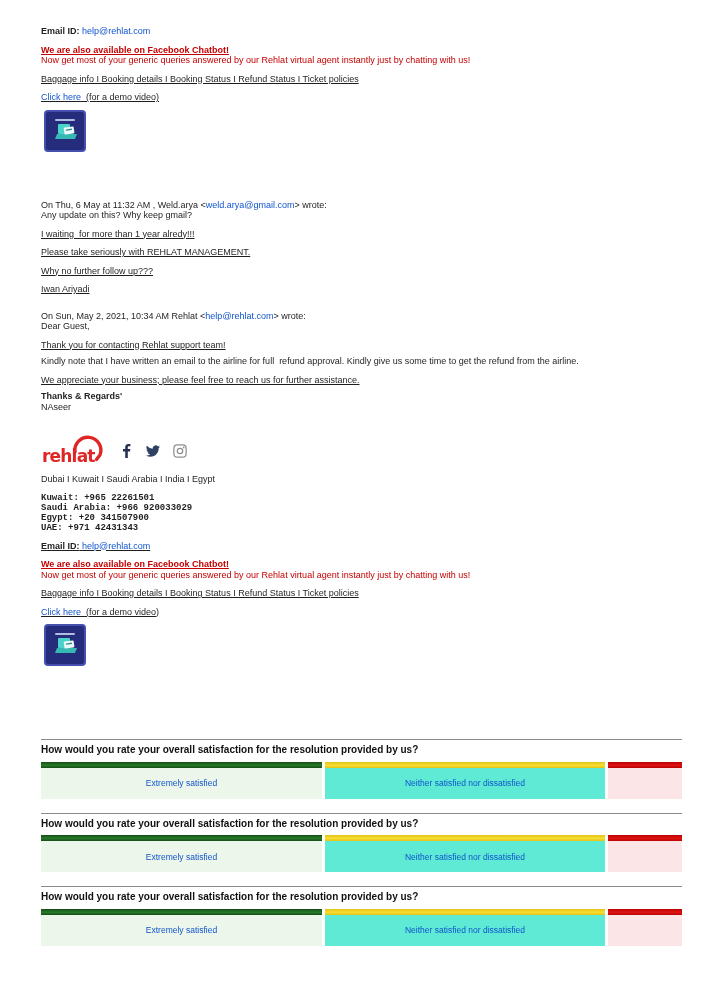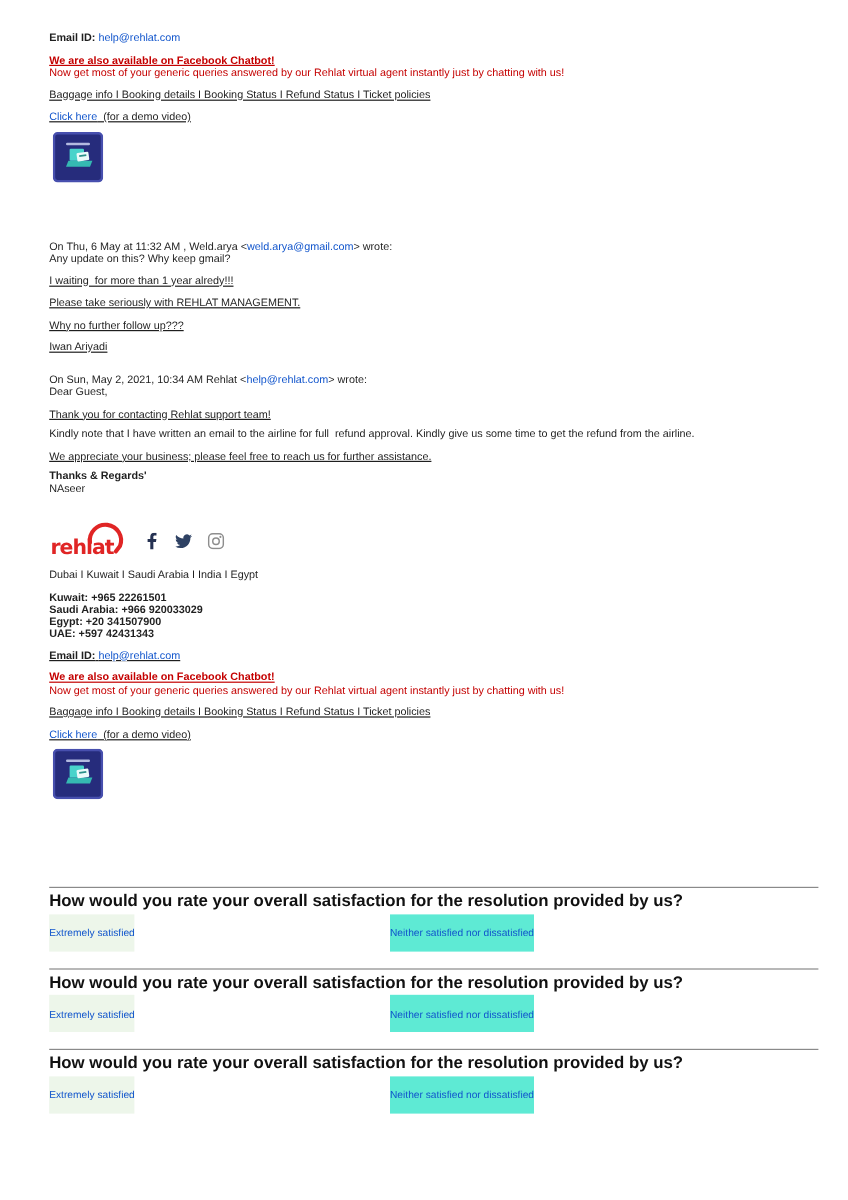--- a/index.html
+++ b/index.html
@@ -13,28 +13,28 @@
   .mt9{margin-top:6px;}
   .mt16{margin-top:16px;}
   .thumb{margin-top:7px;margin-left:3px;width:42px;height:42px;display:block;cursor:pointer;}
   .quote-block{margin-top:48px;}
   .logo-row{margin-top:13px;display:flex;align-items:center;gap:0;}
   .logo-svg{display:block;}
   .social{display:flex;align-items:center;margin-left:12px;gap:13px;margin-top:10px;}
   .social .ic{width:14px;height:14px;display:flex;align-items:center;justify-content:center;}
   .countries{margin-top:7px;}
   .phones{margin-top:8px;}
-  .phones p{font-weight:bold;line-height:10px;}
+  .phones p{font-weight:bold;line-height:10px;font-family:Liberation Mono, monospace;}
   .survey-gap{margin-top:73px;}
   .survey-block{margin-top:0;}
   .survey-block + .survey-block{margin-top:14px;}
   .survey-hr{border:0;border-top:1px solid #8a8a8a;margin:0 0 5px 0;width:641px;}
-  .survey-q{font-weight:bold;font-size:14px;color:#111;}
+  .survey-q{font-weight:bold;font-size:10px;color:#111;}
   .survey-row{margin-top:6px;display:flex;width:641px;gap:3px;}
-  .opt{display:flex;flex-direction:row;cursor:pointer;}
+  .opt{display:flex;flex-direction:column;cursor:pointer;}
   .opt .bar{height:6px;}
   .opt .cell{height:31px;display:flex;align-items:center;justify-content:center;font-size:8.5px;}
   .opt-green{width:281px;}
   .opt-green .bar{background:linear-gradient(#134d15,#2a7a2c 55%,#134d15);}
   .opt-green .cell{background:#edf6ea;color:#1155cc;}
   .opt-yellow{width:280px;}
   .opt-yellow .bar{background:linear-gradient(#e3c314,#f7dd35 55%,#e3c314);}
   .opt-yellow .cell{background:#5eead4;color:#1155cc;}
   .opt-red{width:74px;}
   .opt-red .bar{background:linear-gradient(#b80303,#e01212 55%,#b80303);}
@@ -107,21 +107,21 @@
       </span>
     </div>
   </div>
 
   <p class="countries">Dubai I Kuwait I Saudi Arabia I India I Egypt</p>
 
   <div class="phones">
     <p><span>Kuwait:</span><span> +965 22261501</span></p>
     <p><span>Saudi Arabia:</span><span> +966 920033029</span></p>
     <p><span>Egypt:</span><span> +20 341507900</span></p>
-    <p><span>UAE:</span><span> +597 42431343</span></p>
+    <p><span>UAE:</span><span> +971 42431343</span></p>
   </div>
 
   <p class="mt8"><span class="b">Email ID:</span> <a>help@rehlat.com</a></p>
 
   <p class="b red mt8">We are also available on Facebook Chatbot!</p>
   <p class="red">Now get most of your generic queries answered by our Rehlat virtual agent instantly just by chatting with us!</p>
 
   <p class="mt8">Baggage info I Booking details I Booking Status I Refund Status I Ticket policies</p>
 
   <p class="mt8"><a>Click here</a><span>&nbsp; (for a demo video)</span></p>

